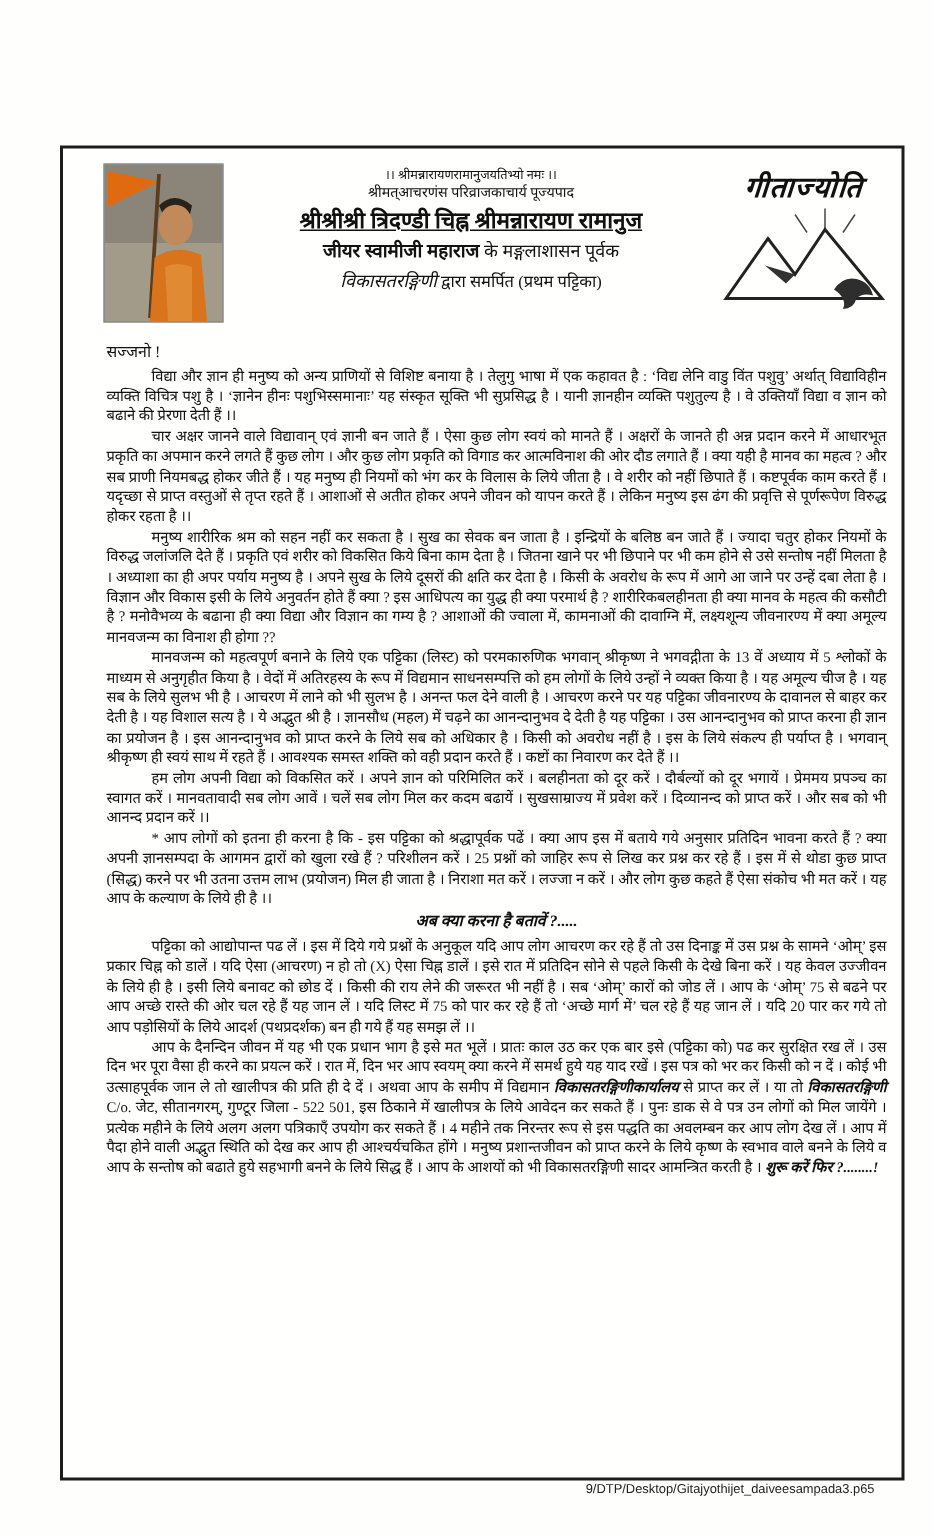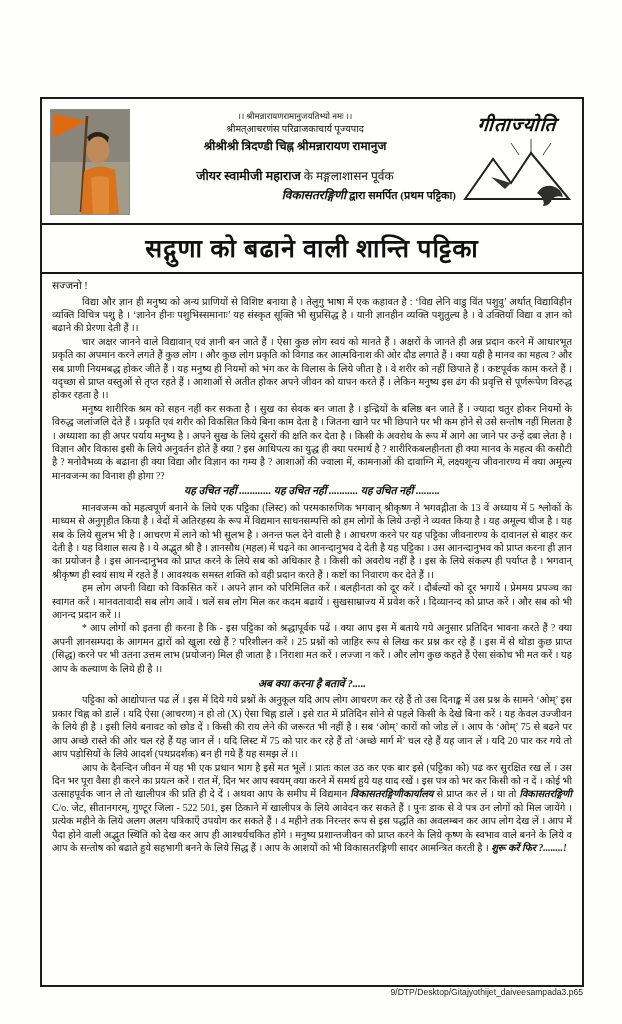--- a/index.html
+++ b/index.html
@@ -1,30 +1,30 @@
 <!DOCTYPE html>
 <html><head>
 <meta charset="utf-8">
 <style>
   html,body{margin:0;padding:0;background:#ffffff;}
   .page{position:relative;width:622px;height:1024px;background:#fefefd;overflow:hidden;
         font-family:"Liberation Serif","DejaVu Serif",serif;color:#111;}
-  .frame{position:absolute;left:40px;top:97px;width:540px;height:886px;border:2px solid #1c1c1c;background:#fffffe;}
+  .frame{position:absolute;left:40px;top:97px;width:540px;height:886px;border:2px solid #1c1c1c;background:#fffffe;padding-left:19px;}
   
   .header{display:flex;align-items:flex-start;padding:10px 8px 4px 8px;}
   .photo{flex:none;width:78px;height:104px;border:1px solid #8c8c8c;overflow:hidden;background:#8a8578;}
   .header-center{flex:1;text-align:center;padding:2px 4px 0 4px;line-height:1.25;}
   .h-inv{font-size:8.5px;}
   .h-line1{font-size:9.5px;margin-top:2px;}
-  .h-line2{font-size:12px;font-weight:bold;margin-top:3px;}
-  .h-line3{font-size:12px;margin-top:15px;}
+  .h-line2{font-size:15px;font-weight:bold;margin-top:3px;text-decoration:underline;}
+  .h-line3{font-size:12px;margin-top:3px;}
   .h-line3 .nm{font-weight:bold;font-size:12.5px;}
   .h-line4{font-size:11px;margin-top:4px;}
   .h-line4 .gbox{display:inline-block;font-weight:bold;border:1px solid #222;padding:0 5px 1px 5px;font-size:11.5px;}
-  .h-line5{font-size:11px;margin-top:4px;font-weight:bold;text-align:right;}
+  .h-line5{font-size:11px;margin-top:4px;font-weight:normal;}
   .h-line5 .vt{font-style:italic;font-size:12px;}
   .logo{flex:none;width:114px;text-align:center;padding-top:2px;}
   .logo-wordmark{font-size:19px;font-weight:bold;font-style:italic;letter-spacing:1px;transform:skewX(-4deg);}
   
   .title-band{border-top:2px solid #161616;border-bottom:2px solid #161616;text-align:center;padding:5px 4px 8px 4px;}
   .title-band h1{margin:0;font-size:25px;font-weight:bold;letter-spacing:1px;}
   
   .content{padding:5px 10px 0 10px;}
   .content p{margin:0;font-size:9.8px;line-height:1.37;text-align:justify;text-indent:30px;}
   .salutation{text-indent:0 !important;font-size:10.6px !important;margin-bottom:1px !important;}
@@ -78,30 +78,26 @@
             <line x1="82" y1="18" x2="90" y2="6"></line>
           </g>
           <path d="M4,62 L32,22 L50,46 L70,16 L108,62 Z" fill="none" stroke="#222" stroke-width="2"></path>
           <path d="M30,40 L50,46 L44,52 Z" fill="#333"></path>
           <path d="M76,56 q6,-9 15,-7 q9,2 11,11 q-7,-2 -11,2 q-2,7 -9,7 q3,-7 -6,-13 z" fill="#2e2e2e"></path>
         </svg>
       </div>
 
     </div>
 
-    <div class="title-band">
-      <h1>सद्गुणा को बढाने वाली शान्ति पट्टिका</h1>
-    </div>
 
     <div class="content">
       <p class="salutation">सज्जनो !</p>
       <p>विद्या और ज्ञान ही मनुष्य को अन्य प्राणियों से विशिष्ट बनाया है । तेलुगु भाषा में एक कहावत है : ‘विद्य लेनि वाडु विंत पशुवु’ अर्थात् विद्याविहीन व्यक्ति विचित्र पशु है । ‘ज्ञानेन हीनः पशुभिस्समानाः’ यह संस्कृत सूक्ति भी सुप्रसिद्ध है । यानी ज्ञानहीन व्यक्ति पशुतुल्य है । वे उक्तियाँ विद्या व ज्ञान को बढाने की प्रेरणा देती हैं ।।</p>
       <p>चार अक्षर जानने वाले विद्यावान् एवं ज्ञानी बन जाते हैं । ऐसा कुछ लोग स्वयं को मानते हैं । अक्षरों के जानते ही अन्न प्रदान करने में आधारभूत प्रकृति का अपमान करने लगते हैं कुछ लोग । और कुछ लोग प्रकृति को विगाड कर आत्मविनाश की ओर दौड लगाते हैं । क्या यही है मानव का महत्व ? और सब प्राणी नियमबद्ध होकर जीते हैं । यह मनुष्य ही नियमों को भंग कर के विलास के लिये जीता है । वे शरीर को नहीं छिपाते हैं । कष्टपूर्वक काम करते हैं । यदृच्छा से प्राप्त वस्तुओं से तृप्त रहते हैं । आशाओं से अतीत होकर अपने जीवन को यापन करते हैं । लेकिन मनुष्य इस ढंग की प्रवृत्ति से पूर्णरूपेण विरुद्ध होकर रहता है ।।</p>
       <p>मनुष्य शारीरिक श्रम को सहन नहीं कर सकता है । सुख का सेवक बन जाता है । इन्द्रियों के बलिष्ठ बन जाते हैं । ज्यादा चतुर होकर नियमों के विरुद्ध जलांजलि देते हैं । प्रकृति एवं शरीर को विकसित किये बिना काम देता है । जितना खाने पर भी छिपाने पर भी कम होने से उसे सन्तोष नहीं मिलता है । अध्याशा का ही अपर पर्याय मनुष्य है । अपने सुख के लिये दूसरों की क्षति कर देता है । किसी के अवरोध के रूप में आगे आ जाने पर उन्हें दबा लेता है । विज्ञान और विकास इसी के लिये अनुवर्तन होते हैं क्या ? इस आधिपत्य का युद्ध ही क्या परमार्थ है ? शारीरिकबलहीनता ही क्या मानव के महत्व की कसौटी है ? मनोवैभव्य के बढाना ही क्या विद्या और विज्ञान का गम्य है ? आशाओं की ज्वाला में, कामनाओं की दावाग्नि में, लक्ष्यशून्य जीवनारण्य में क्या अमूल्य मानवजन्म का विनाश ही होगा ??</p>
-      <p class="center-head">यह उचित नहीं ............ यह उचित नहीं ........... यह उचित नहीं .........</p>
       <p>मानवजन्म को महत्वपूर्ण बनाने के लिये एक पट्टिका (लिस्ट) को परमकारुणिक भगवान् श्रीकृष्ण ने भगवद्गीता के 13 वें अध्याय में 5 श्लोकों के माध्यम से अनुगृहीत किया है । वेदों में अतिरहस्य के रूप में विद्यमान साधनसम्पत्ति को हम लोगों के लिये उन्हों ने व्यक्त किया है । यह अमूल्य चीज है । यह सब के लिये सुलभ भी है । आचरण में लाने को भी सुलभ है । अनन्त फल देने वाली है । आचरण करने पर यह पट्टिका जीवनारण्य के दावानल से बाहर कर देती है । यह विशाल सत्य है । ये अद्भुत श्री है । ज्ञानसौध (महल) में चढ़ने का आनन्दानुभव दे देती है यह पट्टिका । उस आनन्दानुभव को प्राप्त करना ही ज्ञान का प्रयोजन है । इस आनन्दानुभव को प्राप्त करने के लिये सब को अधिकार है । किसी को अवरोध नहीं है । इस के लिये संकल्प ही पर्याप्त है । भगवान् श्रीकृष्ण ही स्वयं साथ में रहते हैं । आवश्यक समस्त शक्ति को वही प्रदान करते हैं । कष्टों का निवारण कर देते हैं ।।</p>
       <p>हम लोग अपनी विद्या को विकसित करें । अपने ज्ञान को परिमिलित करें । बलहीनता को दूर करें । दौर्बल्यों को दूर भगायें । प्रेममय प्रपञ्च का स्वागत करें । मानवतावादी सब लोग आवें । चलें सब लोग मिल कर कदम बढायें । सुखसाम्राज्य में प्रवेश करें । दिव्यानन्द को प्राप्त करें । और सब को भी आनन्द प्रदान करें ।।</p>
       <p>*  आप लोगों को इतना ही करना है कि - इस पट्टिका को श्रद्धापूर्वक पढें । क्या आप इस में बताये गये अनुसार प्रतिदिन भावना करते हैं ? क्या अपनी ज्ञानसम्पदा के आगमन द्वारों को खुला रखे हैं ? परिशीलन करें । 25 प्रश्नों को जाहिर रूप से लिख कर प्रश्न कर रहे हैं । इस में से थोडा कुछ प्राप्त (सिद्ध) करने पर भी उतना उत्तम लाभ (प्रयोजन) मिल ही जाता है । निराशा मत करें । लज्जा न करें । और लोग कुछ कहते हैं ऐसा संकोच भी मत करें । यह आप के कल्याण के लिये ही है ।।</p>
       <p class="center-head">अब क्या करना है बतावें ?.....</p>
       <p>पट्टिका को आद्योपान्त पढ लें । इस में दिये गये प्रश्नों के अनुकूल यदि आप लोग आचरण कर रहे हैं तो उस दिनाङ्क में उस प्रश्न के सामने ‘ओम्’ इस प्रकार चिह्न को डालें । यदि ऐसा (आचरण) न हो तो (X) ऐसा चिह्न डालें । इसे रात में प्रतिदिन सोने से पहले किसी के देखे बिना करें । यह केवल उज्जीवन के लिये ही है । इसी लिये बनावट को छोड दें । किसी की राय लेने की जरूरत भी नहीं है । सब ‘ओम्’ कारों को जोड लें । आप के ‘ओम्’ 75 से बढने पर आप अच्छे रास्ते की ओर चल रहे हैं यह जान लें । यदि लिस्ट में 75 को पार कर रहे हैं तो ‘अच्छे मार्ग में’ चल रहे हैं यह जान लें । यदि 20 पार कर गये तो आप पड़ोसियों के लिये आदर्श (पथप्रदर्शक) बन ही गये हैं यह समझ लें ।।</p>
       <p>
         <span>आप के दैनन्दिन जीवन में यह भी एक प्रधान भाग है इसे मत भूलें । प्रातः काल उठ कर एक बार इसे (पट्टिका को) पढ कर सुरक्षित रख लें । उस दिन भर पूरा वैसा ही करने का प्रयत्न करें । रात में, दिन भर आप स्वयम् क्या करने में समर्थ हुये यह याद रखें । इस पत्र को भर कर किसी को न दें । कोई भी उत्साहपूर्वक जान ले तो खालीपत्र की प्रति ही दे दें । अथवा आप के समीप में विद्यमान </span><span class="bi">विकासतरङ्गिणीकार्यालय</span><span> से प्राप्त कर लें । या तो </span><span class="bi">विकासतरङ्गिणी</span><span> C/o. जेट, सीतानगरम्, गुण्टूर जिला - 522 501, इस ठिकाने में खालीपत्र के लिये आवेदन कर सकते हैं । पुनः डाक से वे पत्र उन लोगों को मिल जायेंगे । प्रत्येक महीने के लिये अलग अलग पत्रिकाएँ उपयोग कर सकते हैं । 4 महीने तक निरन्तर रूप से इस पद्धति का अवलम्बन कर आप लोग देख लें । आप में पैदा होने वाली अद्भुत स्थिति को देख कर आप ही आश्चर्यचकित होंगे । मनुष्य प्रशान्तजीवन को प्राप्त करने के लिये कृष्ण के स्वभाव वाले बनने के लिये व आप के सन्तोष को बढाते हुये सहभागी बनने के लिये सिद्ध हैं । आप के आशयों को भी विकासतरङ्गिणी सादर आमन्त्रित करती है । </span><span class="bi">शुरू करें फिर ?........!</span>
       </p>
     </div>
 

